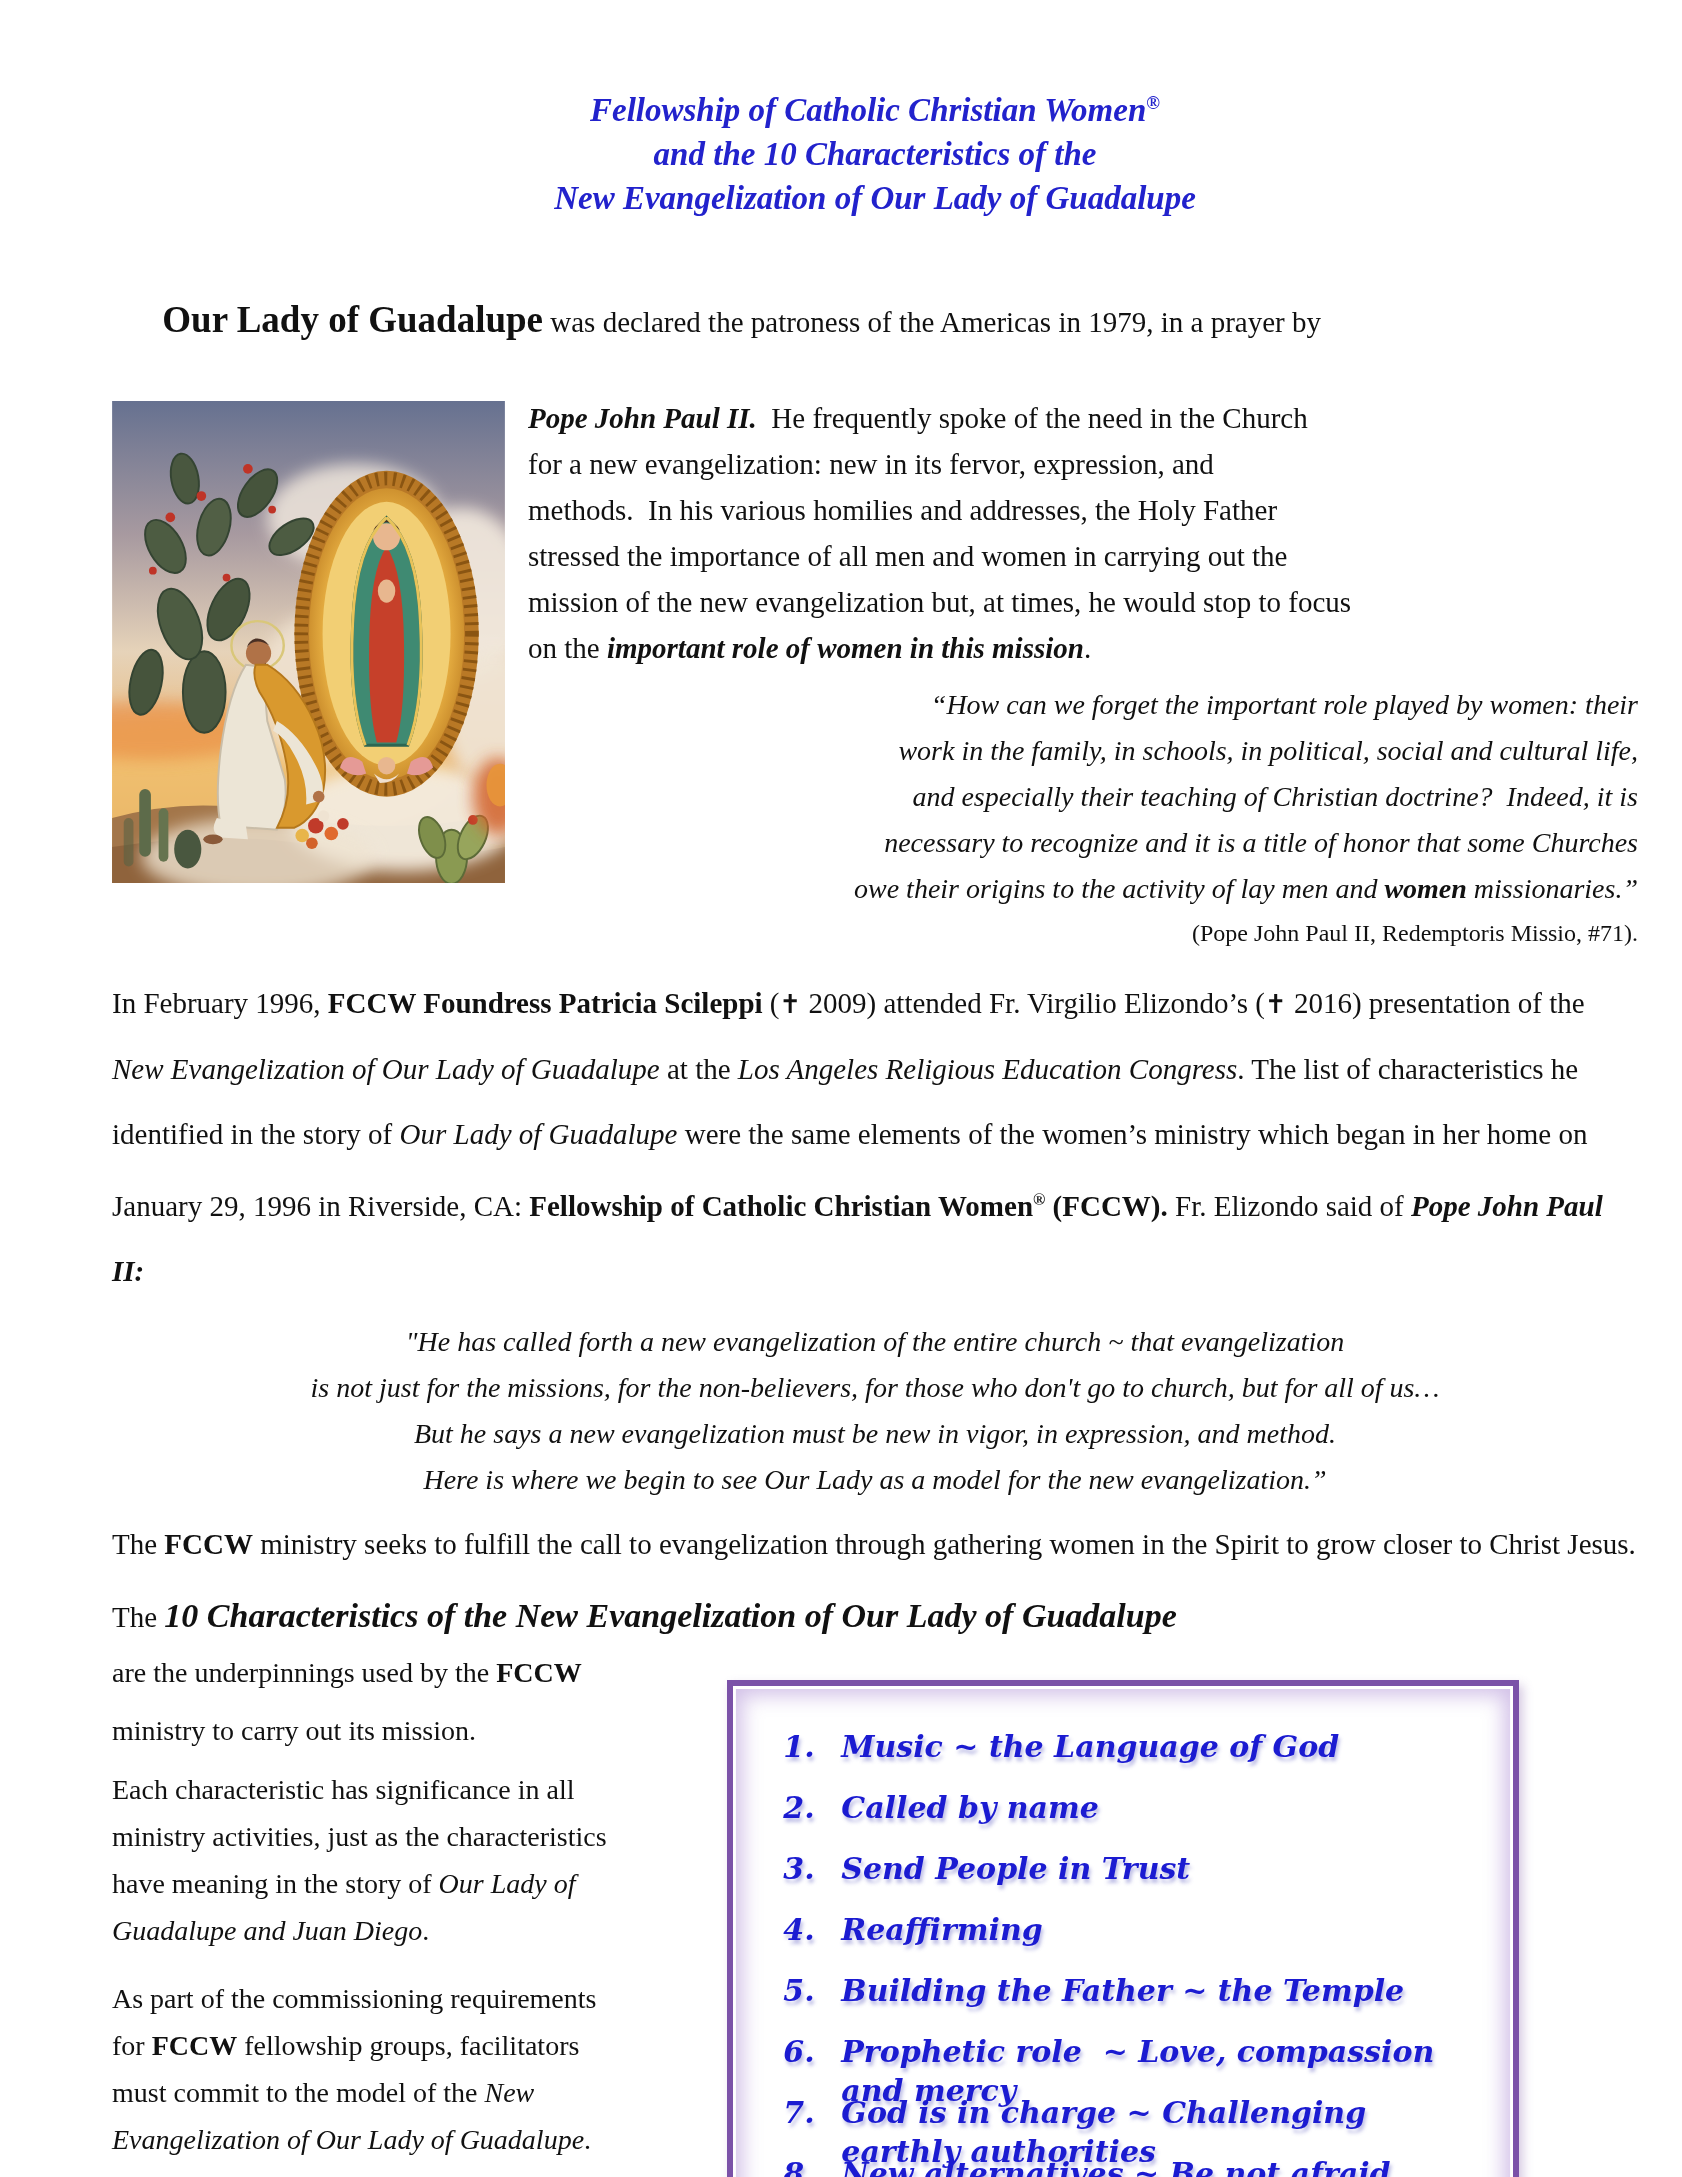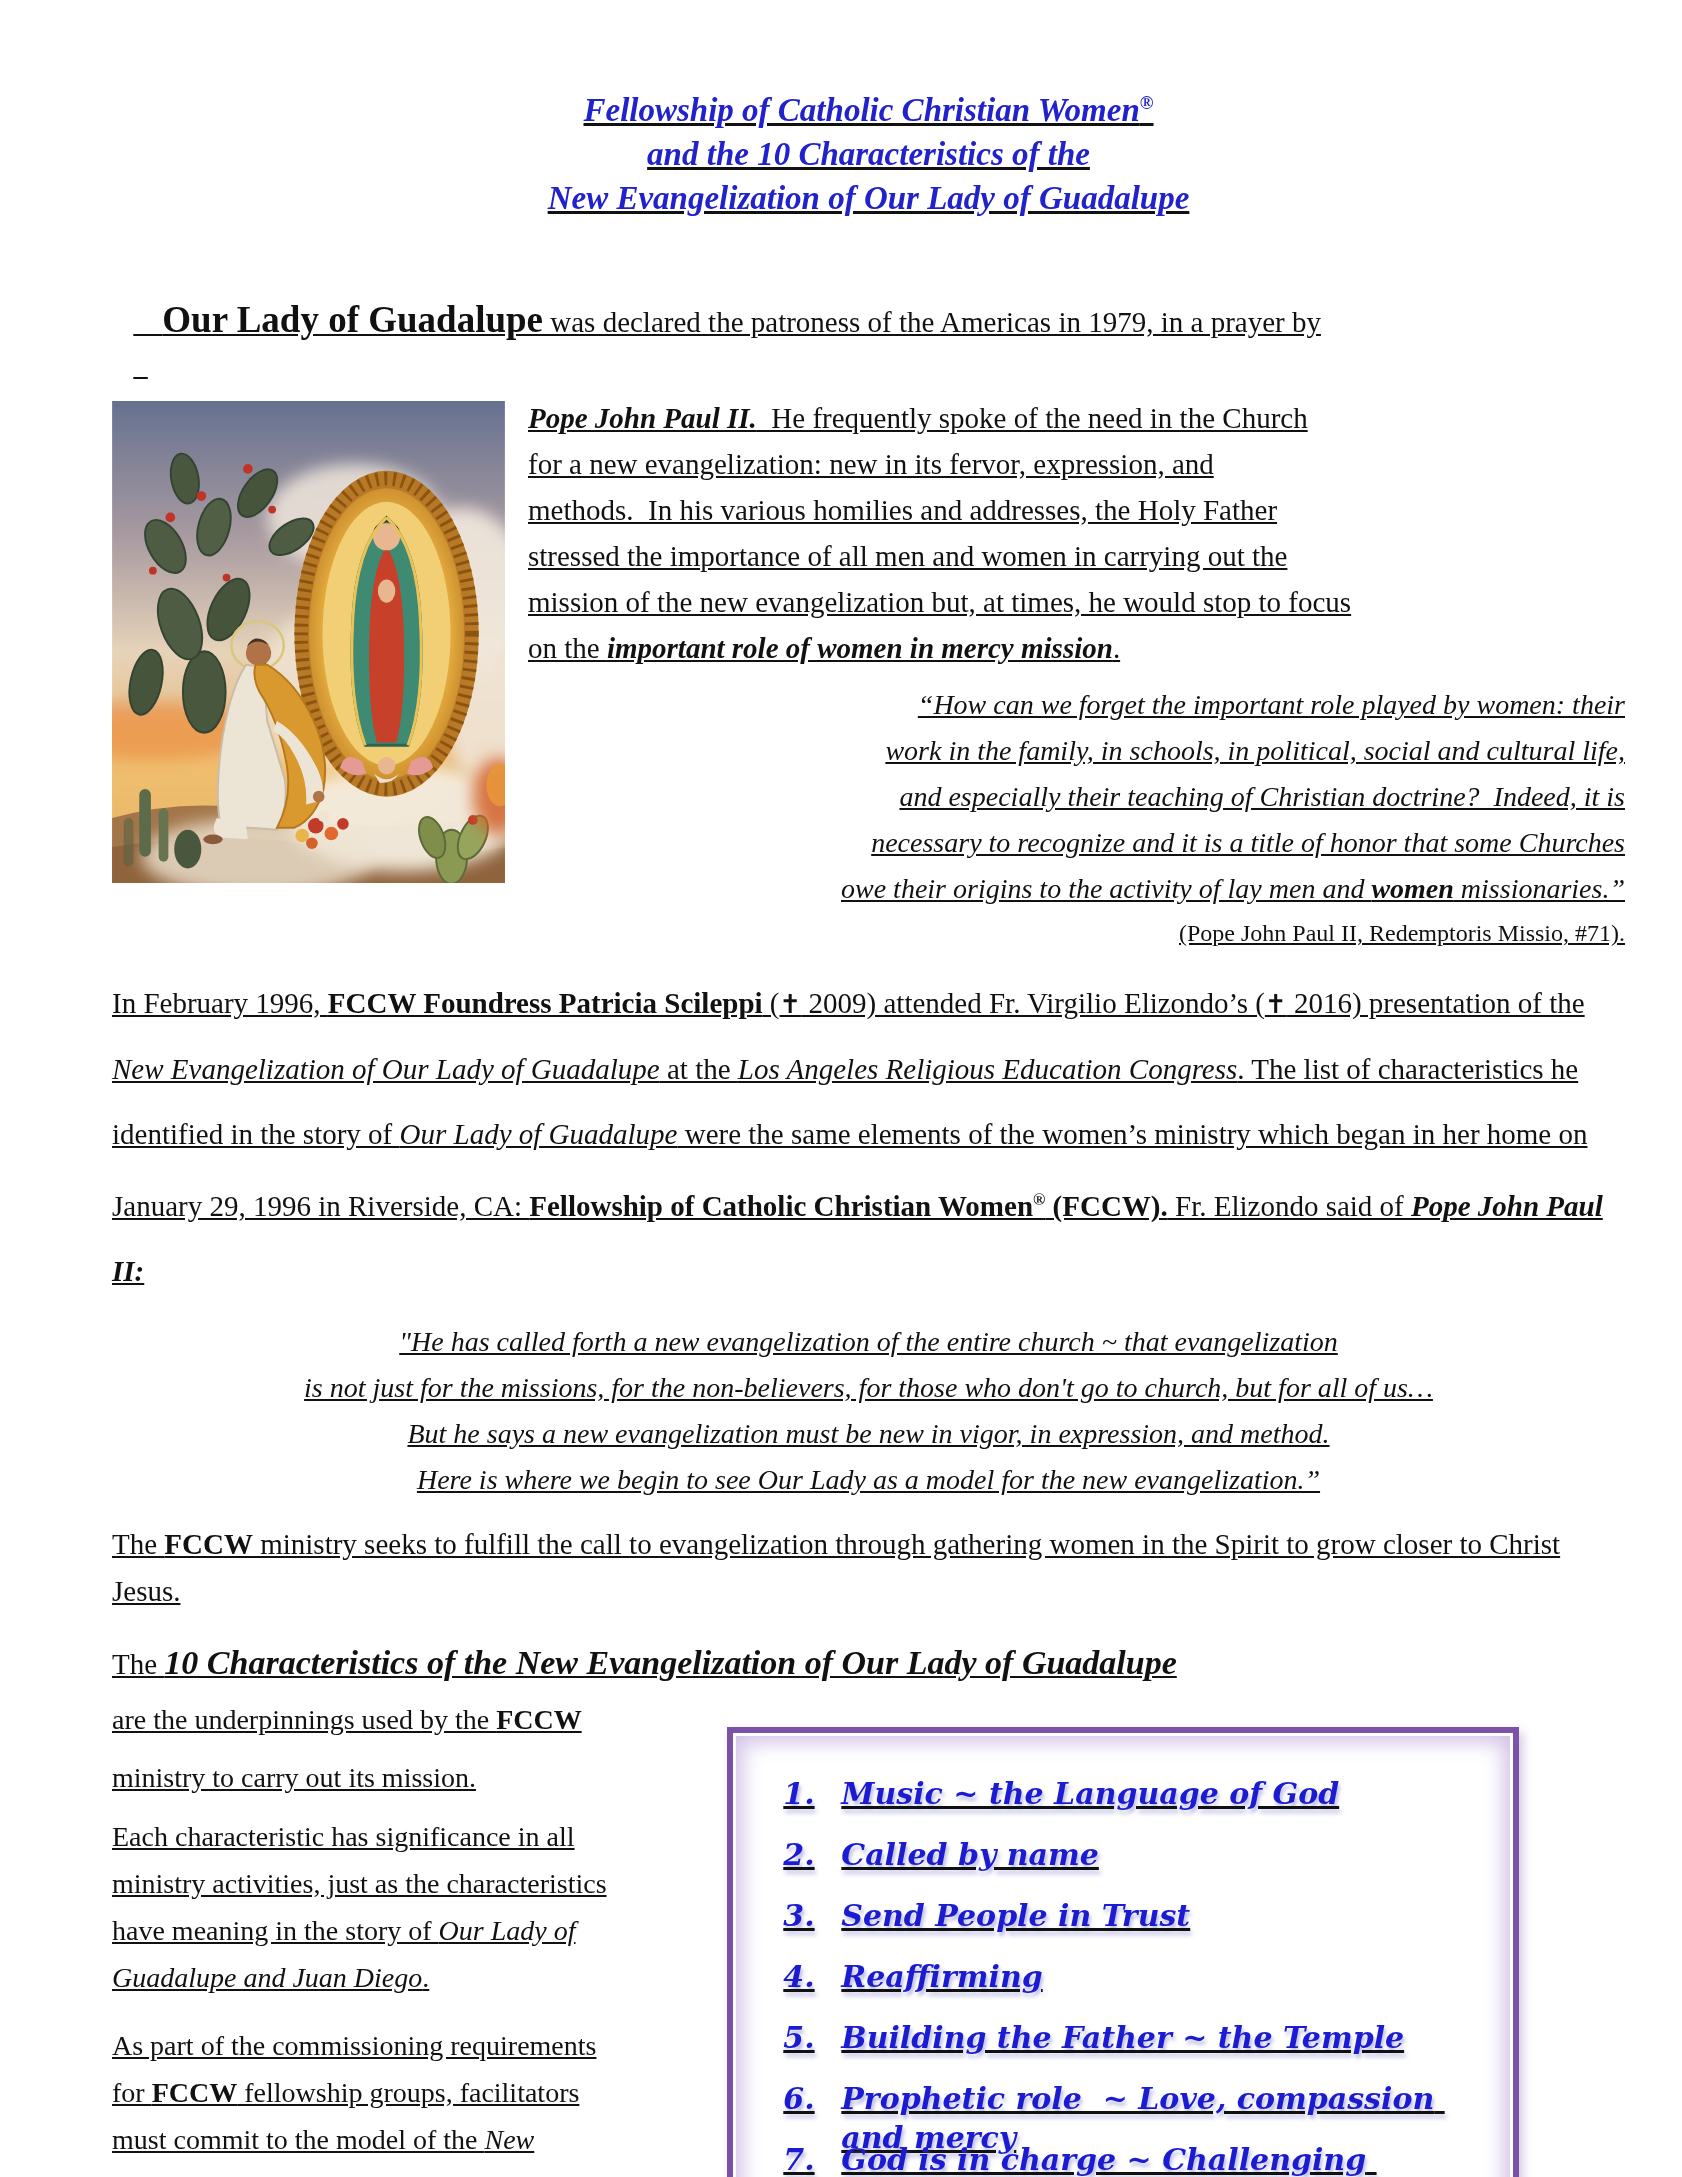--- a/index.html
+++ b/index.html
@@ -1,19 +1,19 @@
 <!DOCTYPE html>
 <html><head>
 <meta charset="utf-8">
 <style>
   html,body{margin:0;padding:0;background:#e8e8e8;}
   .page{
     width:1683px;height:2178px;background:#ffffff;margin:0 auto;position:relative;
-    box-sizing:border-box;padding:54px 58px 0 112px;
-    font-family:"Liberation Serif",serif;color:#111;overflow:hidden;text-decoration:underline;
+    box-sizing:border-box;padding:54px 45px 0 112px;
+    font-family:"Liberation Serif",serif;color:#111;overflow:hidden;
   }
   
   .doc-title{ text-align:center; color:#2222cc; font-weight:bold; font-style:italic;
     font-size:33px; line-height:44px; margin-top:27px;}
   .doc-title sup{font-size:18.4px;}
   
   .lead-line{margin-top:35px; font-size:29px; line-height:43px; white-space:pre-wrap; padding-left:21.3px;}
   .lead-line .leadbold{font-weight:bold; font-size:37px;}
   .intro-wrap{margin-top:7.8px;}
   .float-img{float:left; width:393px; height:482px; margin:5.8px 23px 5.8px 0;}
@@ -183,21 +183,21 @@
         <ellipse cx="398" cy="408" rx="26" ry="40" fill="#d2622a" opacity="0.85" filter="url(#soft)"></ellipse>
         <ellipse cx="400" cy="396" rx="14" ry="22" fill="#e8963a" opacity="0.9"></ellipse>
       </g>
     </svg>
 
     <div class="txtline"><span class="bi">Pope John Paul II.</span><span>  He frequently spoke of the need in the Church</span></div>
     <div class="txtline">for a new evangelization: new in its fervor, expression, and</div>
     <div class="txtline">methods.  In his various homilies and addresses, the Holy Father</div>
     <div class="txtline">stressed the importance of all men and women in carrying out the</div>
     <div class="txtline">mission of the new evangelization but, at times, he would stop to focus</div>
-    <div class="txtline"><span>on the </span><span class="bi">important role of women in mercy mission</span><span>.</span></div>
+    <div class="txtline"><span>on the </span><span class="bi">important role of women in this mission</span><span>.</span></div>
 
     <div class="quote1">
       <div class="txtline">“How can we forget the important role played by women: their</div>
       <div class="txtline">work in the family, in schools, in political, social and cultural life,</div>
       <div class="txtline">and especially their teaching of Christian doctrine?  Indeed, it is</div>
       <div class="txtline">necessary to recognize and it is a title of honor that some Churches</div>
       <div class="txtline"><span>owe their origins to the activity of lay men and </span><span class="b">women</span><span> missionaries.”</span></div>
       <div class="citation">(Pope John Paul II, Redemptoris Missio, #71).</div>
     </div>
   </div>

